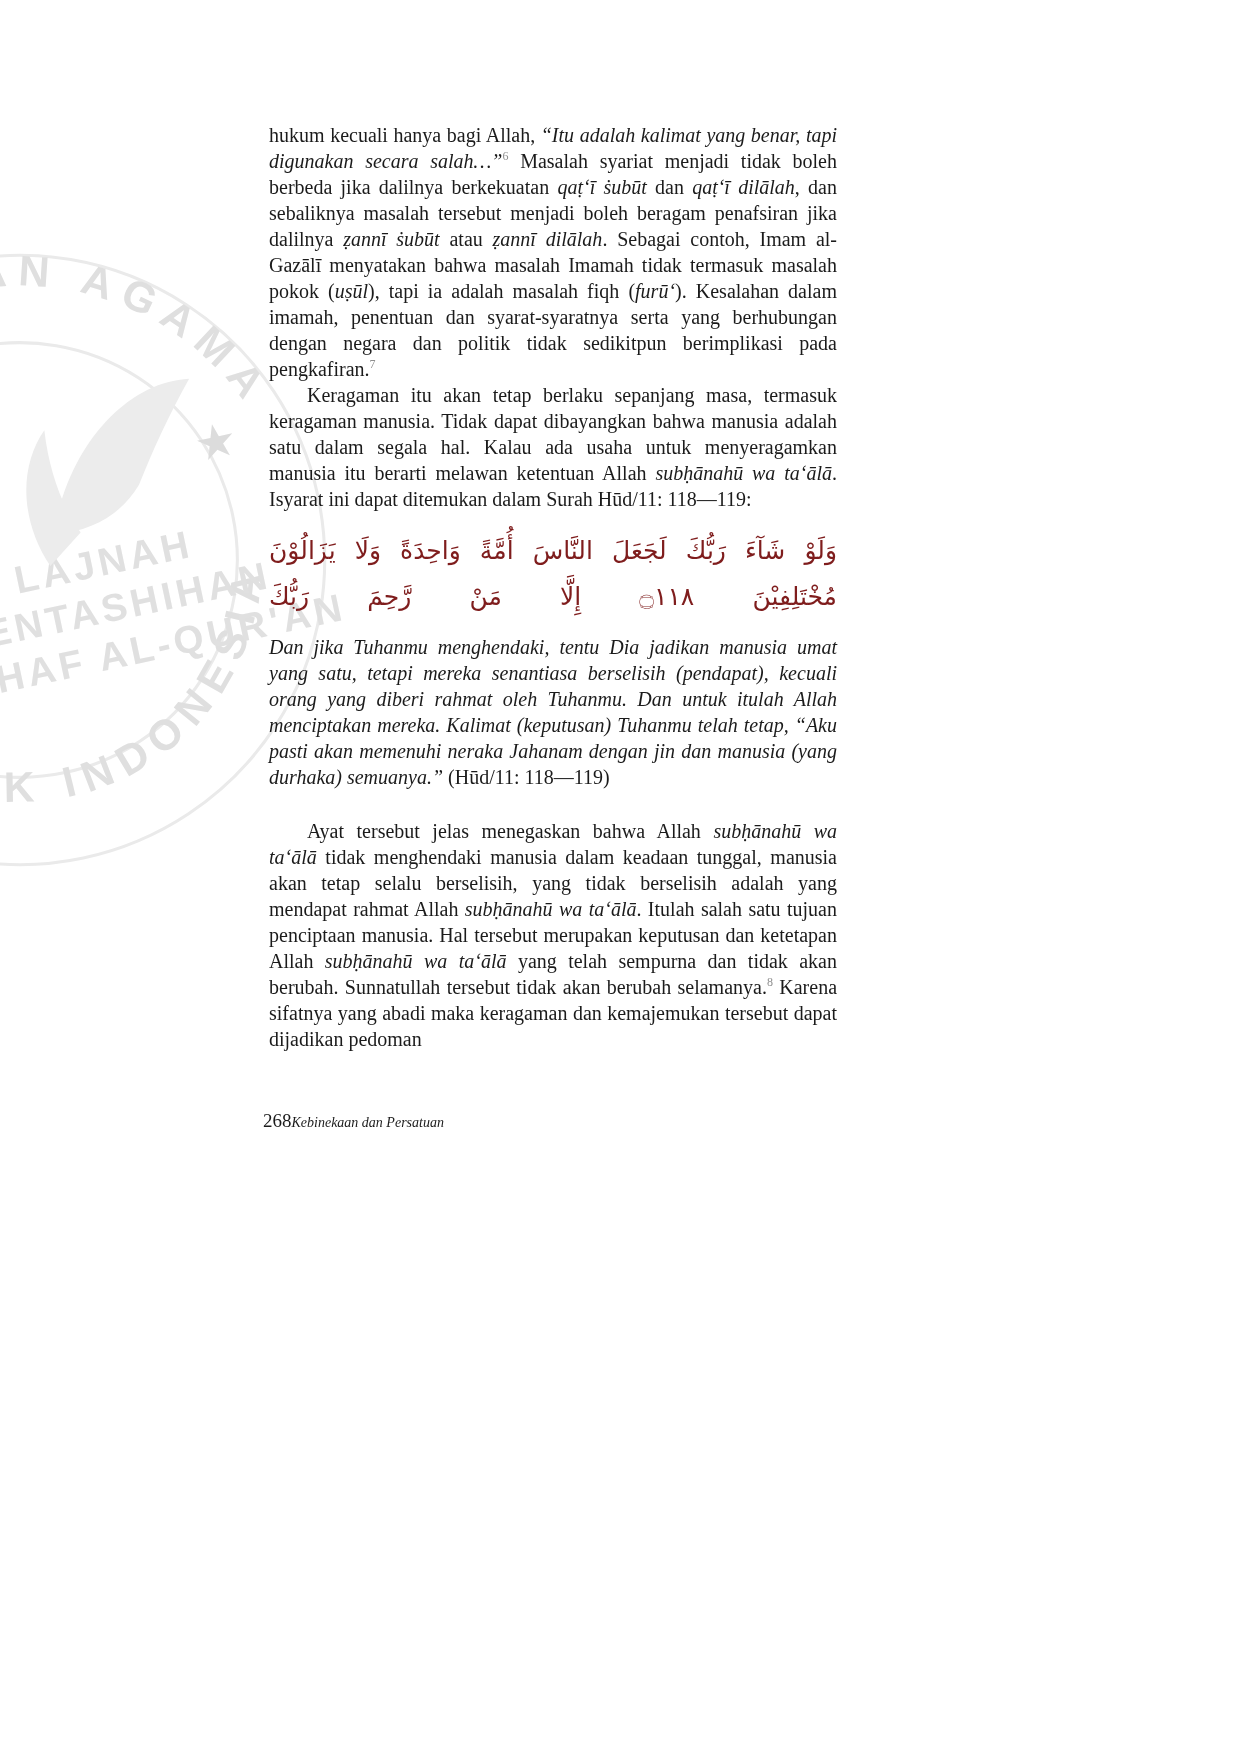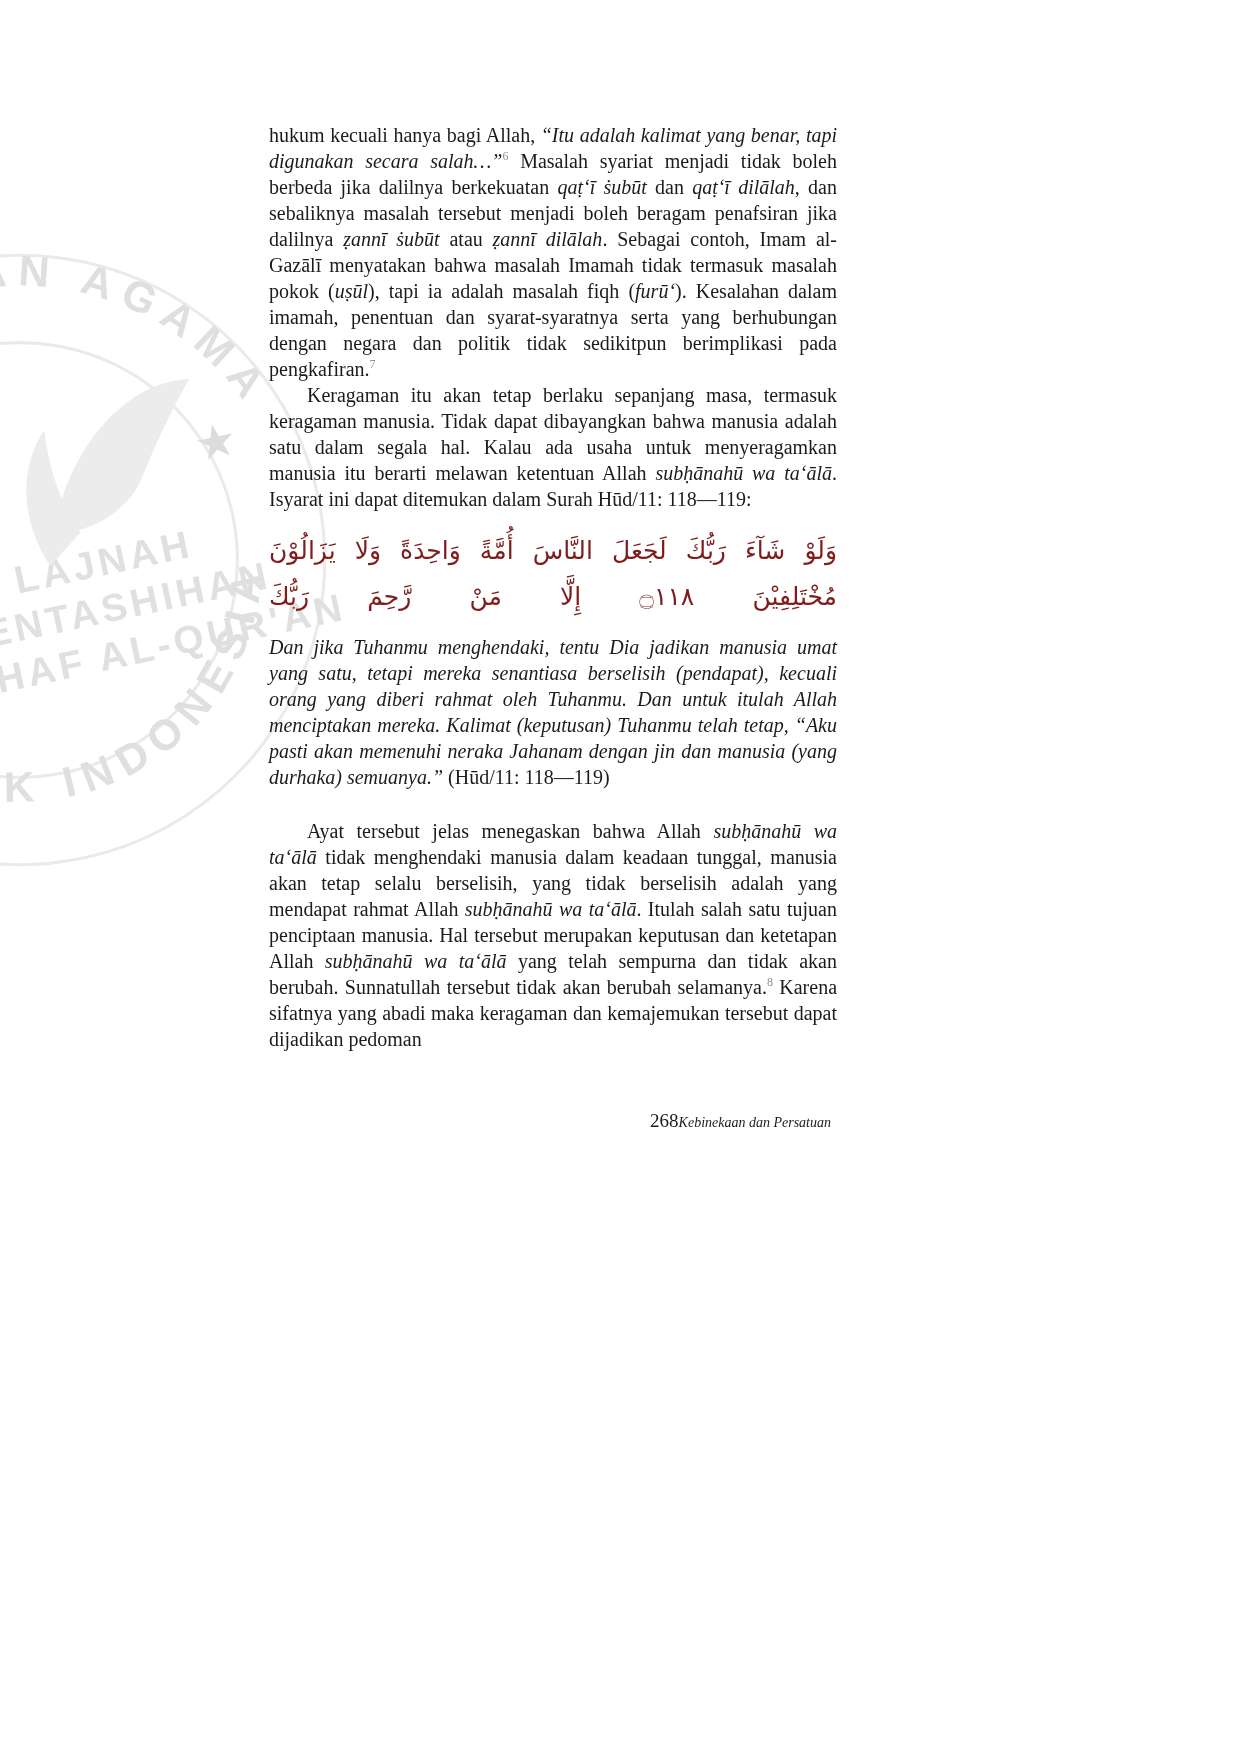--- a/index.html
+++ b/index.html
@@ -72,21 +72,21 @@
 
   .translation { margin: 6px 0 28px 0; }
 
   
   .footer {
     position: absolute;
     left: 263px;
     top: 1110px;
     width: 568px;
     display: flex;
-    justify-content: flex-end;
+    justify-content: flex-start;
     align-items: baseline;
   }
   .page-num { font-size: 19px; }
   .running-title { font-style: italic; font-size: 14px; }
 </style>
 </head>
 <body>
 
 <div class="page">
 

